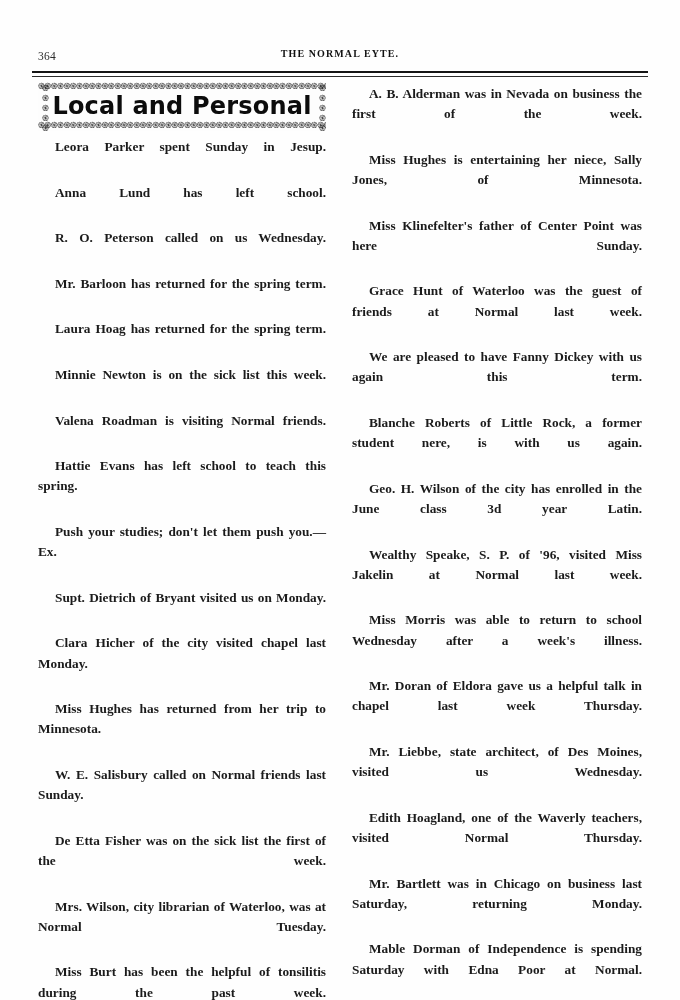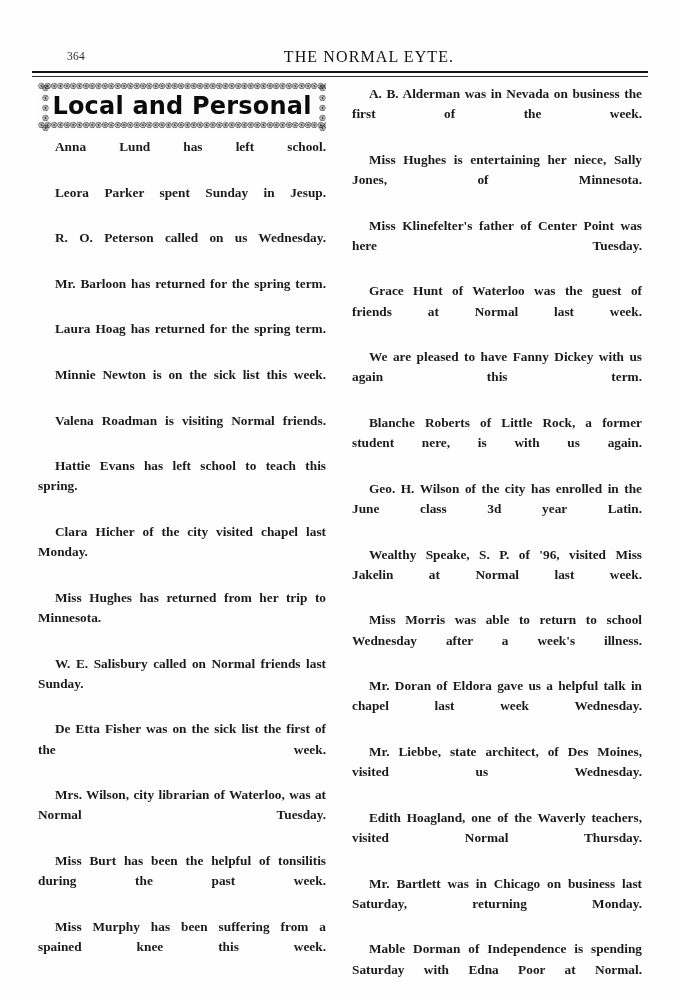--- a/index.html
+++ b/index.html
@@ -24,38 +24,37 @@
     background: #fefefe;
   }
 
   
   .running-head {
     position: absolute;
     left: 38px;
     top: 48px;
     width: 604px;
     height: 22px;
-    margin-left: 29px;
   }
   .folio {
     position: absolute;
     left: 0;
     top: 2px;
     font-size: 11.5px;
     letter-spacing: 0.3px;
     color: #2b2b2b;
   }
   .head-title {
     position: absolute;
     left: 0;
     top: 0;
     width: 604px;
     text-align: center;
-    font-weight: normal;
-    font-size: 16px;
+    font-weight: bold;
+    font-size: 10px;
     letter-spacing: 1.1px;
     color: #111;
   }
 
   .rule-thick {
     position: absolute;
     left: 32px;
     top: 71px;
     width: 616px;
     height: 2.4px;
@@ -169,50 +168,52 @@
     <div class="ornament orn-top">֍֍֍֍֍֍֍֍֍֍֍֍֍֍֍֍֍֍֍֍֍֍֍֍֍֍֍֍֍֍֍֍֍֍֍֍֍֍֍֍֍֍֍֍֍֍֍֍֍֍֍֍֍֍</div>
     <div class="ornament orn-bottom">֍֍֍֍֍֍֍֍֍֍֍֍֍֍֍֍֍֍֍֍֍֍֍֍֍֍֍֍֍֍֍֍֍֍֍֍֍֍֍֍֍֍֍֍֍֍֍֍֍֍֍֍֍֍</div>
     <div class="ornament orn-left">֍֍֍֍֍֍֍֍֍֍֍֍֍֍</div>
     <div class="ornament orn-right">֍֍֍֍֍֍֍֍֍֍֍֍֍֍</div>
     <div class="heading-title">Local and Personal</div>
   </div>
 
   <div class="column col-left">
     <span class="heading-spacer"></span>
     <div id="col-left-items">
+        <p>Leora Parker spent Sunday in Jesup.</p>
         <p>Anna Lund has left school.</p>
-        <p>Leora Parker spent Sunday in Jesup.</p>
         <p>R. O. Peterson called on us Wednesday.</p>
         <p>Mr. Barloon has returned for the spring term.</p>
         <p>Laura Hoag has returned for the spring term.</p>
         <p>Minnie Newton is on the sick list this week.</p>
         <p>Valena Roadman is visiting Normal friends.</p>
         <p>Hattie Evans has left school to teach this spring.</p>
+        <p>Push your studies; don't let them push you.—Ex.</p>
+        <p>Supt. Dietrich of Bryant visited us on Monday.</p>
         <p>Clara Hicher of the city visited chapel last Monday.</p>
         <p>Miss Hughes has returned from her trip to Minnesota.</p>
         <p>W. E. Salisbury called on Normal friends last Sunday.</p>
         <p>De Etta Fisher was on the sick list the first of the week.</p>
         <p>Mrs. Wilson, city librarian of Waterloo, was at Normal Tuesday.</p>
         <p>Miss Burt has been the helpful of tonsilitis during the past week.</p>
         <p>Miss Murphy has been suffering from a spained knee this week.</p>
       </div>
   </div>
 
   <div class="column col-right">
     <div id="col-right-items">
         <p>A. B. Alderman was in Nevada on business the first of the week.</p>
         <p>Miss Hughes is entertaining her niece, Sally Jones, of Minnesota.</p>
-        <p>Miss Klinefelter's father of Center Point was here Tuesday.</p>
+        <p>Miss Klinefelter's father of Center Point was here Sunday.</p>
         <p>Grace Hunt of Waterloo was the guest of friends at Normal last week.</p>
         <p>We are pleased to have Fanny Dickey with us again this term.</p>
         <p>Blanche Roberts of Little Rock, a former student nere, is with us again.</p>
         <p>Geo. H. Wilson of the city has enrolled in the June class 3d year Latin.</p>
         <p>Wealthy Speake, S. P. of '96, visited Miss Jakelin at Normal last week.</p>
         <p>Miss Morris was able to return to school Wednesday after a week's illness.</p>
-        <p>Mr. Doran of Eldora gave us a helpful talk in chapel last week Wednesday.</p>
+        <p>Mr. Doran of Eldora gave us a helpful talk in chapel last week Thursday.</p>
         <p>Mr. Liebbe, state architect, of Des Moines, visited us Wednesday.</p>
         <p>Edith Hoagland, one of the Waverly teachers, visited Normal Thursday.</p>
         <p>Mr. Bartlett was in Chicago on business last Saturday, returning Monday.</p>
         <p>Mable Dorman of Independence is spending Saturday with Edna Poor at Normal.</p>
       </div>
   </div>
 
 </div>
 
 </body></html>

